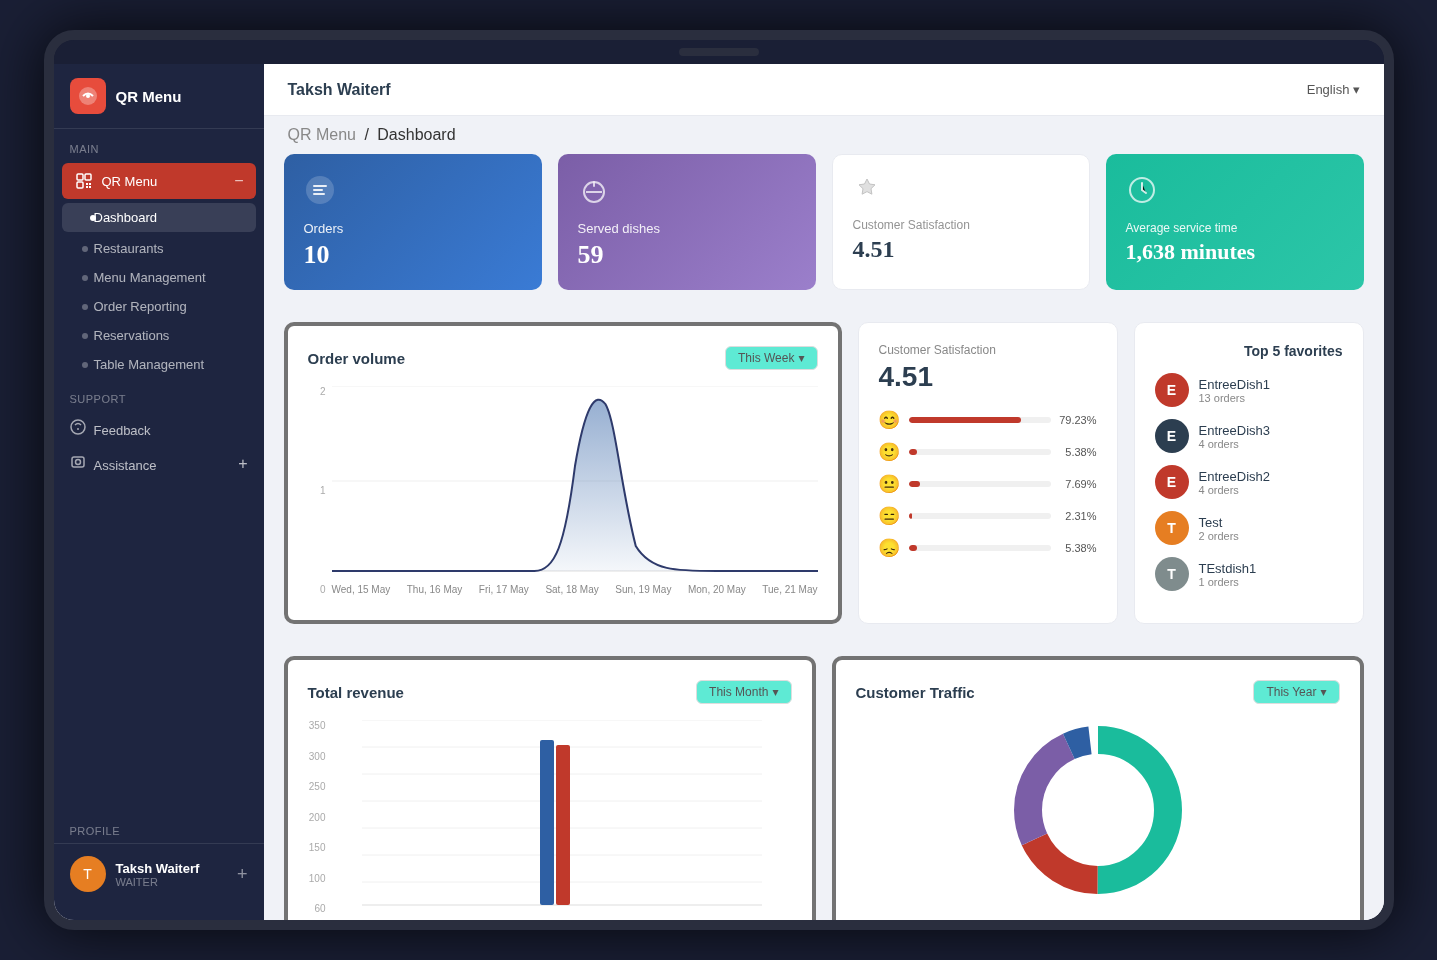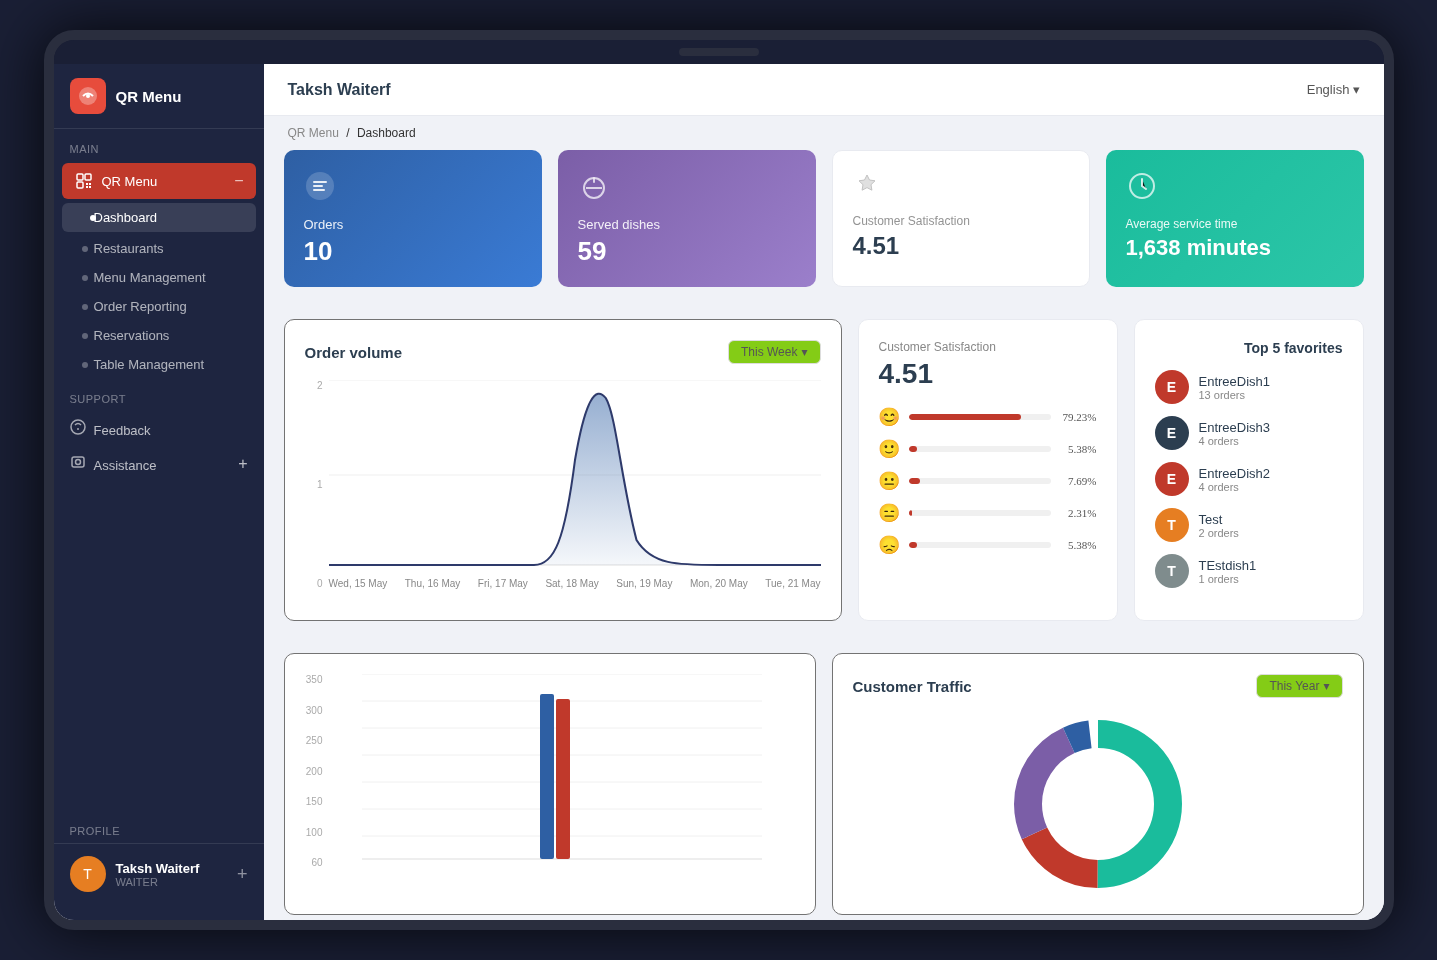--- a/index.html
+++ b/index.html
@@ -208,21 +208,21 @@
     .top-bar-lang {
       margin-left: auto;
       font-size: 13px;
       color: #555;
       cursor: pointer;
     }
     .top-bar-lang::after { content: ' ▾'; }
 
     .breadcrumb {
       padding: 10px 24px;
-      font-size: 12px;
+      font-size: 16px;
       color: #888;
       flex-shrink: 0;
       border-radius: 11px;
     }
     .breadcrumb a { color: #888; text-decoration: none; }
     .breadcrumb span { color: #333; margin-left: 4px; }
 
     .content-area {
       flex: 1;
       padding: 0 20px 20px;
@@ -250,43 +250,43 @@
     .stat-card-purple { background: linear-gradient(135deg, #7b5ea7, #9b7fcb); }
     .stat-card-white { background: #fff; color: #333; border: 1px solid #e8eaf0; }
     .stat-card-teal { background: linear-gradient(135deg, #1abc9c, #2cc6a8); }
 
     .stat-card-icon {
       font-size: 28px;
       margin-bottom: 8px;
       opacity: 0.9;
     }
     .stat-card-label { font-size: 13px; opacity: 0.9; margin-bottom: 4px; }
-    .stat-card-value { font-size: 26px; font-weight: 700; }
+    .stat-card-value { font-size: 26px; font-weight: 700; font-family: Liberation Serif, serif; }
     .stat-card-white .stat-card-label { color: #888; font-size: 12px; }
     .stat-card-white .stat-card-value { color: #2c3e50; font-size: 24px; }
     .stat-card-teal .stat-card-label { font-size: 12px; opacity: 0.9; }
     .stat-card-teal .stat-card-value { font-size: 22px; }
 
     .chart-card {
       background: #fff;
       border-radius: 10px;
       padding: 20px;
-      border: 1px solid #737373;
+      border: 4px solid #737373;
     }
     .chart-card-header {
       display: flex;
       align-items: center;
       justify-content: space-between;
       margin-bottom: 16px;
     }
     .chart-card-title { font-size: 15px; font-weight: 600; color: #2c3e50; }
 
     .filter-btn {
       border: 1px solid #ddd;
-      background: #84cc16;
+      background: #5eead4;
       padding: 4px 12px;
       border-radius: 6px;
       font-size: 12px;
       cursor: pointer;
       color: #555;
       display: flex;
       align-items: center;
       gap: 4px;
     }
     .filter-btn::after { content: ' ▾'; }
@@ -313,21 +313,21 @@
       height: 6px;
       background: #f0f0f0;
       border-radius: 3px;
       overflow: hidden;
     }
     .rating-bar {
       height: 100%;
       background: #c0392b;
       border-radius: 3px;
     }
-    .rating-pct { font-size: 11px; color: #555; min-width: 38px; text-align: right; font-family: Liberation Serif, serif; }
+    .rating-pct { font-size: 11px; color: #555; min-width: 38px; text-align: right; }
 
     .favorites-card {
       background: #fff;
       border-radius: 10px;
       padding: 20px;
       border: 1px solid #e8eaf0;
       flex: 1;
     }
     .favorites-title { font-size: 14px; font-weight: 600; color: #2c3e50; margin-bottom: 14px; text-align: right; }
 
@@ -655,20 +655,24 @@
                 <div class="fav-name">TEstdish1</div>
                 <div class="fav-orders">1 orders</div>
               </div>
             </div>
           </div>
         </div>
 
         <div style="display:grid; grid-template-columns: 1fr 1fr; gap:16px;">
 
           <div class="chart-card">
+            <div class="chart-card-header">
+              <span class="chart-card-title">Total revenue</span>
+              <button class="filter-btn">This Month</button>
+            </div>
             <div class="y-axis-area">
               <div class="y-labels">
                 <span>350</span>
                 <span>300</span>
                 <span>250</span>
                 <span>200</span>
                 <span>150</span>
                 <span>100</span>
                 <span>60</span>
               </div>

